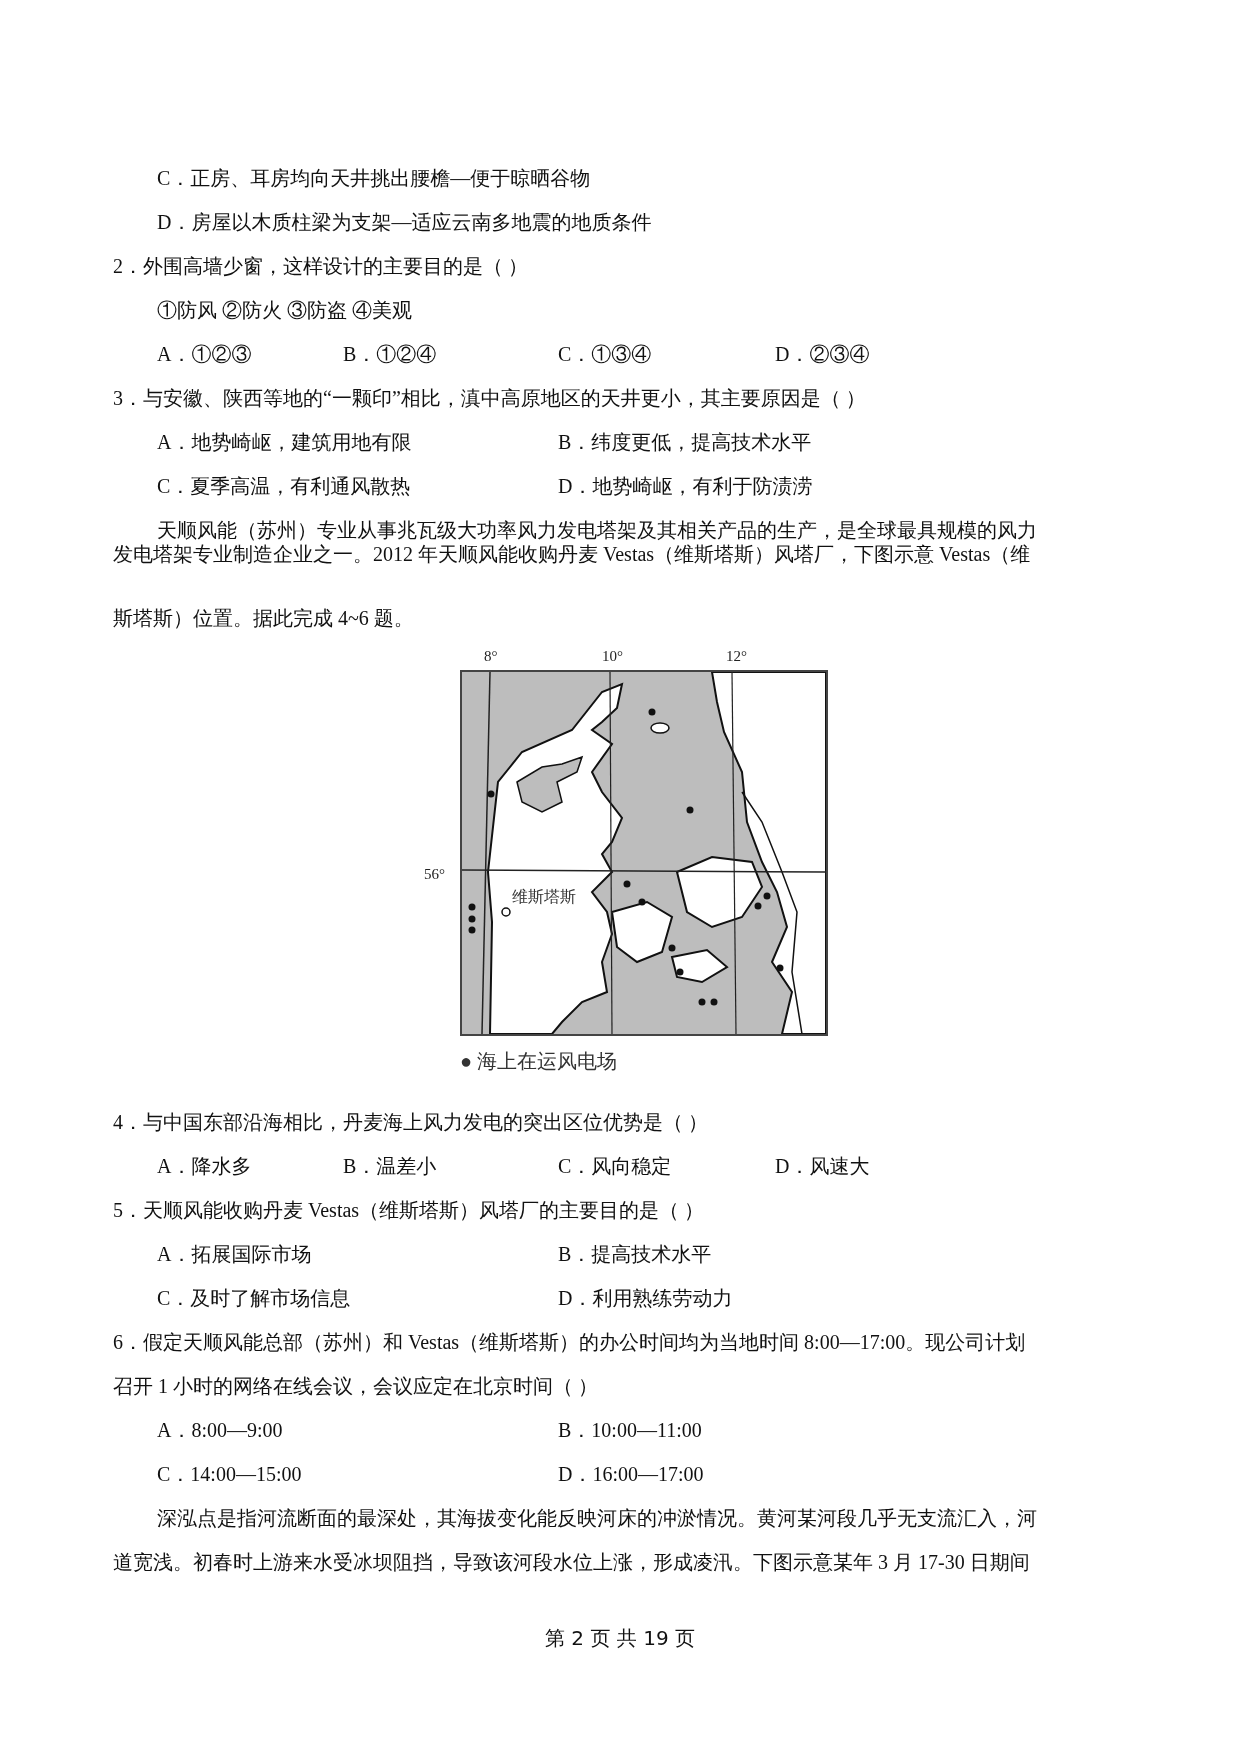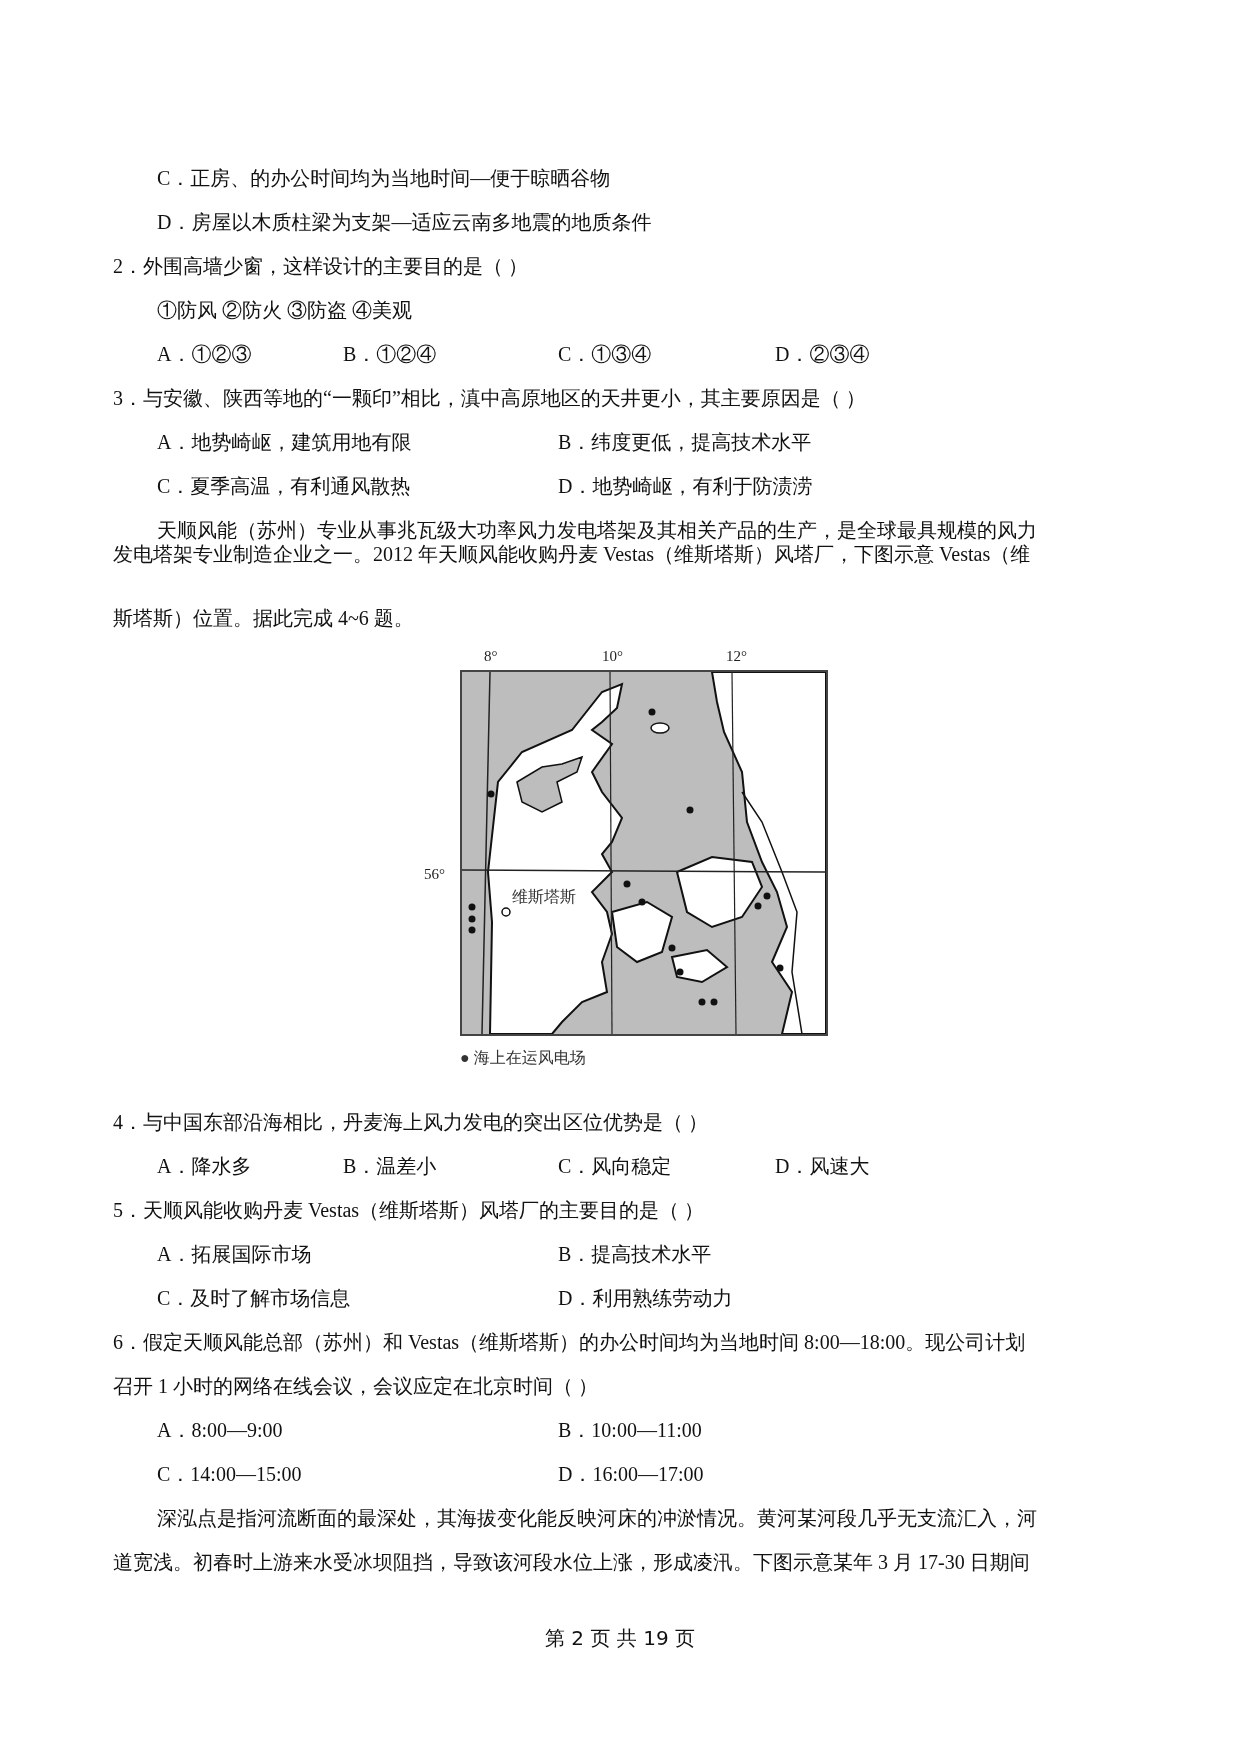--- a/index.html
+++ b/index.html
@@ -10,27 +10,27 @@
   }
   .line { position: absolute; left: 0; white-space: nowrap; line-height: 28px; }
   .q { left: 113px; }
   .opt { left: 157px; }
   .para { left: 113px; }
   .indent { left: 157px; text-align: right; }
   .col2 { position: absolute; margin-left: 13px; }
   .map-wrap { position: absolute; left: 424px; top: 648px; width: 404px; height: 424px; }
   .map-frame { position: absolute; left: 36px; top: 22px; width: 364px; height: 362px; border: 2px solid #444; background: #bdbdbd; overflow: hidden; text-align: right; }
   .tick { position: absolute; font-size: 15px; color: #222; }
-  .legend { position: absolute; left: 36px; top: 400px; font-size: 16px; color: #333; }
+  .legend { position: absolute; left: 36px; top: 400px; font-size: 20px; color: #333; }
   .footer { position: absolute; top: 1625px; left: 0; width: 1240px; text-align: center; font-family: "DejaVu Sans", sans-serif; font-size: 20px; }
 </style>
 </head>
 <body>
 
-<div class="line opt" style="top:164px">C．正房、的办公时间均为当地时间—便于晾晒谷物</div>
+<div class="line opt" style="top:164px">C．正房、耳房均向天井挑出腰檐—便于晾晒谷物</div>
 <div class="line opt" style="top:208px">D．房屋以木质柱梁为支架—适应云南多地震的地质条件</div>
 
 <div class="line q" style="top:252px">2．外围高墙少窗，这样设计的主要目的是（   ）</div>
 <div class="line opt" style="top:296px">①防风 ②防火 ③防盗 ④美观</div>
 <div class="line opt" style="top:340px">A．①②③</div>
 <div class="col2 line" style="top:340px; left:330px">B．①②④</div>
 <div class="col2 line" style="top:340px; left:545px">C．①③④</div>
 <div class="col2 line" style="top:340px; left:762px">D．②③④</div>
 
 <div class="line q" style="top:384px">3．与安徽、陕西等地的“一颗印”相比，滇中高原地区的天井更小，其主要原因是（   ）</div>
@@ -102,21 +102,21 @@
 <div class="col2 line" style="top:1152px; left:330px">B．温差小</div>
 <div class="col2 line" style="top:1152px; left:545px">C．风向稳定</div>
 <div class="col2 line" style="top:1152px; left:762px">D．风速大</div>
 
 <div class="line q" style="top:1196px">5．天顺风能收购丹麦 Vestas（维斯塔斯）风塔厂的主要目的是（   ）</div>
 <div class="line opt" style="top:1240px">A．拓展国际市场</div>
 <div class="col2 line" style="top:1240px; left:545px">B．提高技术水平</div>
 <div class="line opt" style="top:1284px">C．及时了解市场信息</div>
 <div class="col2 line" style="top:1284px; left:545px">D．利用熟练劳动力</div>
 
-<div class="line q" style="top:1328px">6．假定天顺风能总部（苏州）和 Vestas（维斯塔斯）的办公时间均为当地时间 8:00—18:00。现公司计划</div>
+<div class="line q" style="top:1328px">6．假定天顺风能总部（苏州）和 Vestas（维斯塔斯）的办公时间均为当地时间 8:00—17:00。现公司计划</div>
 <div class="line q" style="top:1372px">召开 1 小时的网络在线会议，会议应定在北京时间（   ）</div>
 <div class="line opt" style="top:1416px">A．8:00—9:00</div>
 <div class="col2 line" style="top:1416px; left:545px">B．10:00—11:00</div>
 <div class="line opt" style="top:1460px">C．14:00—15:00</div>
 <div class="col2 line" style="top:1460px; left:545px">D．16:00—17:00</div>
 
 <div class="line indent" style="top:1504px">深泓点是指河流断面的最深处，其海拔变化能反映河床的冲淤情况。黄河某河段几乎无支流汇入，河</div>
 <div class="line para" style="top:1548px">道宽浅。初春时上游来水受冰坝阻挡，导致该河段水位上涨，形成凌汛。下图示意某年 3 月 17-30 日期间</div>
 
 <div class="footer">第 2 页 共 19 页</div>

